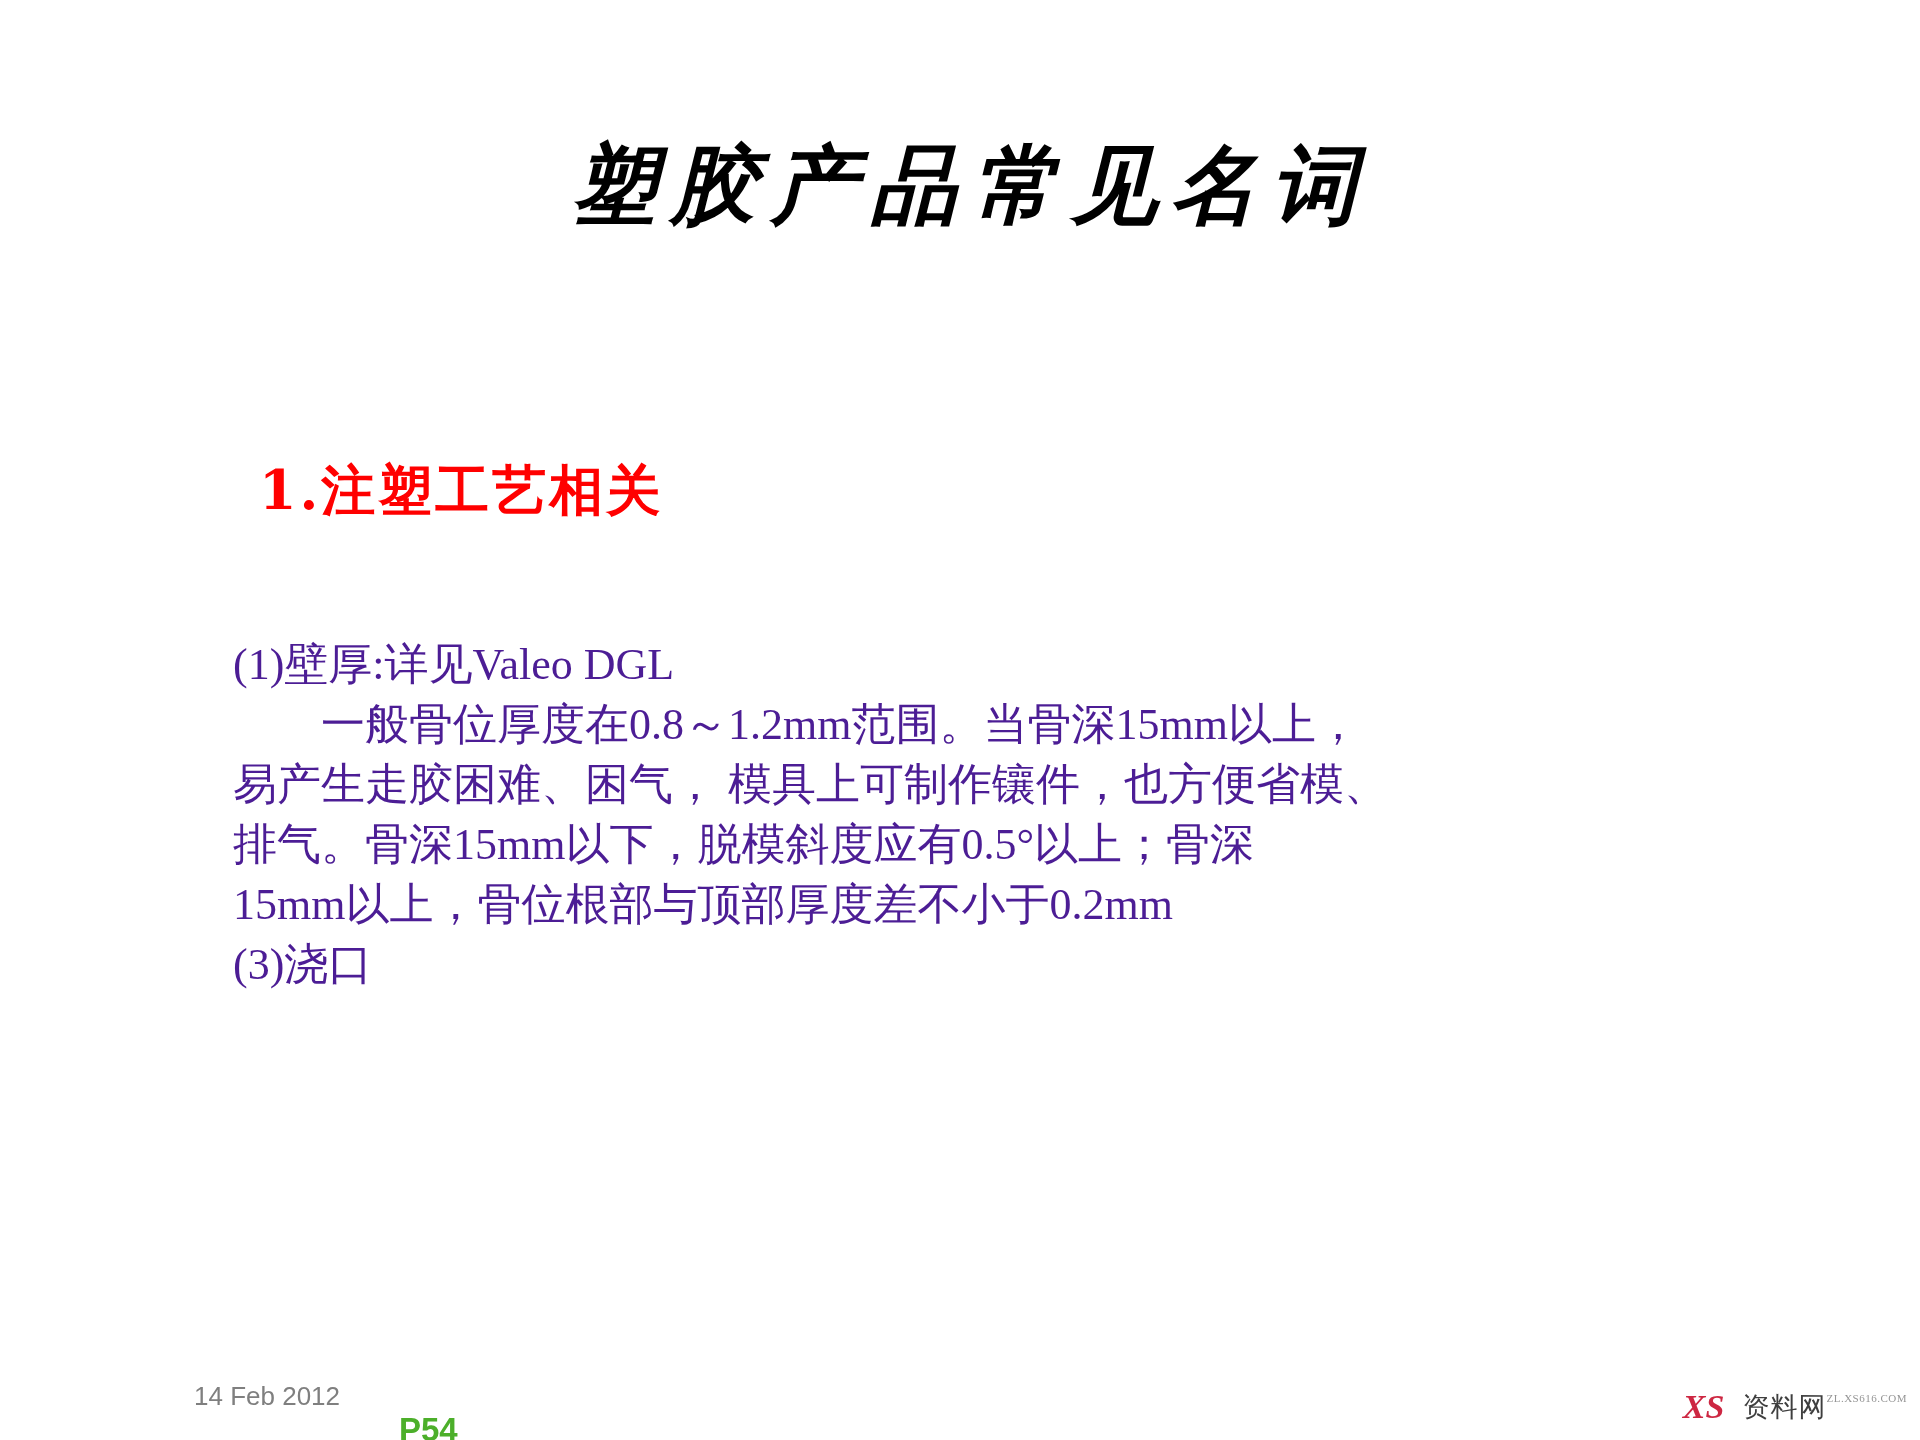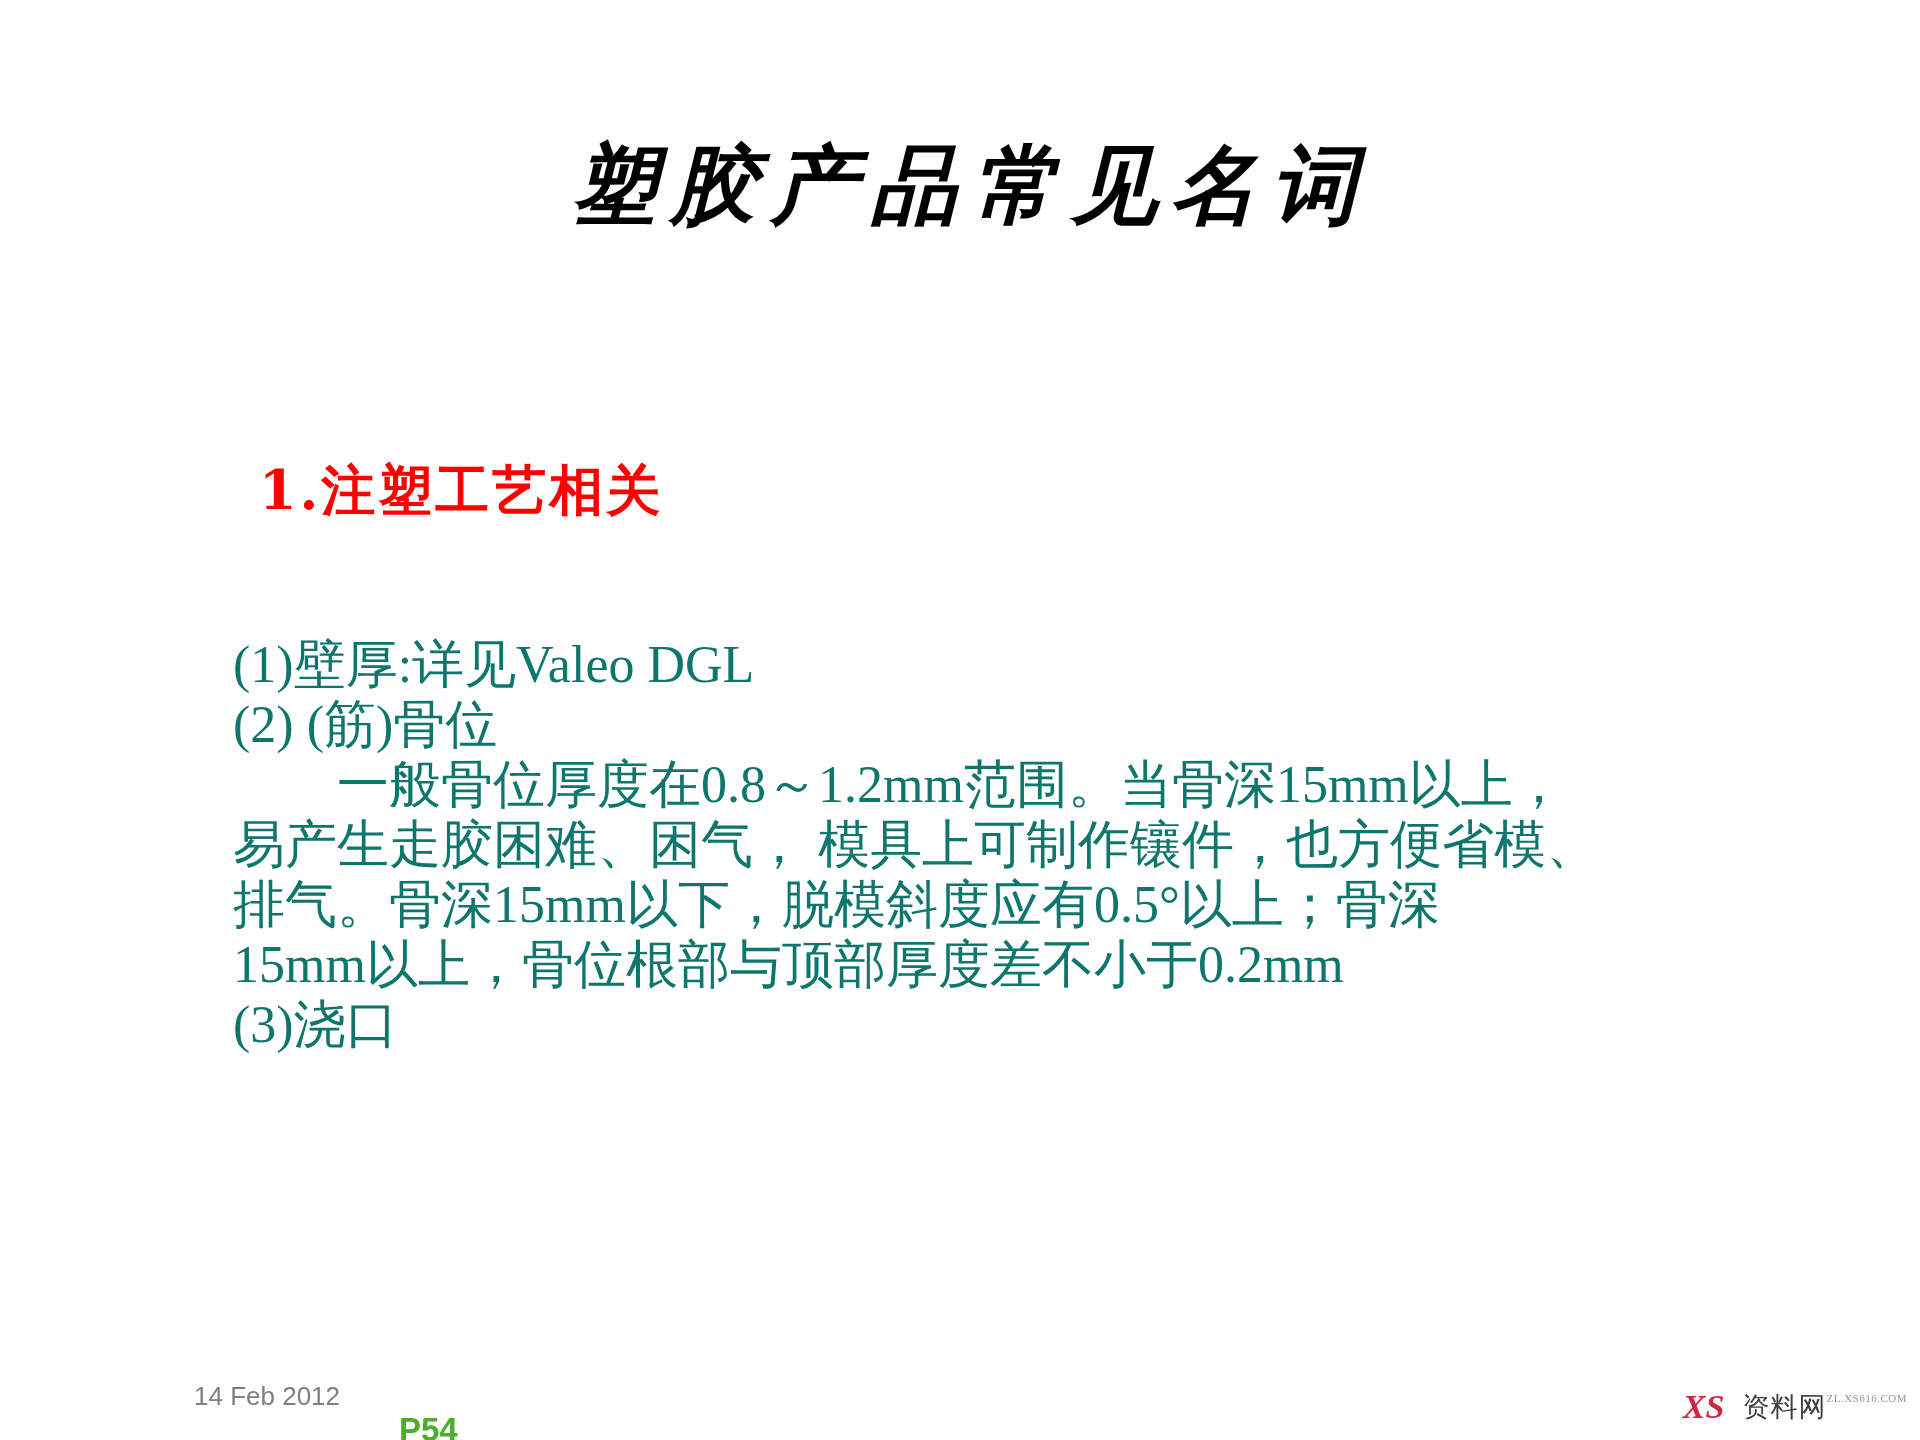--- a/index.html
+++ b/index.html
@@ -46,23 +46,23 @@
     letter-spacing: 3px;
     color: #ff0000;
     white-space: nowrap;
   }
   .body-block {
     position: absolute;
     left: 222px;
     top: 635px;
     width: 1500px;
     font-family: "Liberation Serif", serif;
-    font-size: 52px;
+    font-size: 44px;
     line-height: 60px;
-    color: #0f766e;
+    color: #4c1d95;
   }
   .body-line {
     white-space: pre-wrap;
     margin: 0;
     padding: 0;
   }
   .date-label {
     position: absolute;
     left: 183px;
     top: 1381px;
@@ -123,21 +123,20 @@
 <body>
 
 <div class="slide">
 
   <div class="slide-title">塑胶产品常见名词</div>
 
   <div class="section-heading">1.注塑工艺相关</div>
 
   <div class="body-block">
     <p class="body-line">(1)壁厚:详见Valeo DGL</p>
-    <p class="body-line">(2) (筋)骨位</p>
     <p class="body-line">　　一般骨位厚度在0.8～1.2mm范围。当骨深15mm以上，</p>
     <p class="body-line">易产生走胶困难、困气， 模具上可制作镶件，也方便省模、</p>
     <p class="body-line">排气。骨深15mm以下，脱模斜度应有0.5°以上；骨深</p>
     <p class="body-line">15mm以上，骨位根部与顶部厚度差不小于0.2mm</p>
     <p class="body-line">(3)浇口</p>
   </div>
 
   <div class="date-label">14 Feb 2012</div>
 
   <div class="page-label">P54</div>

